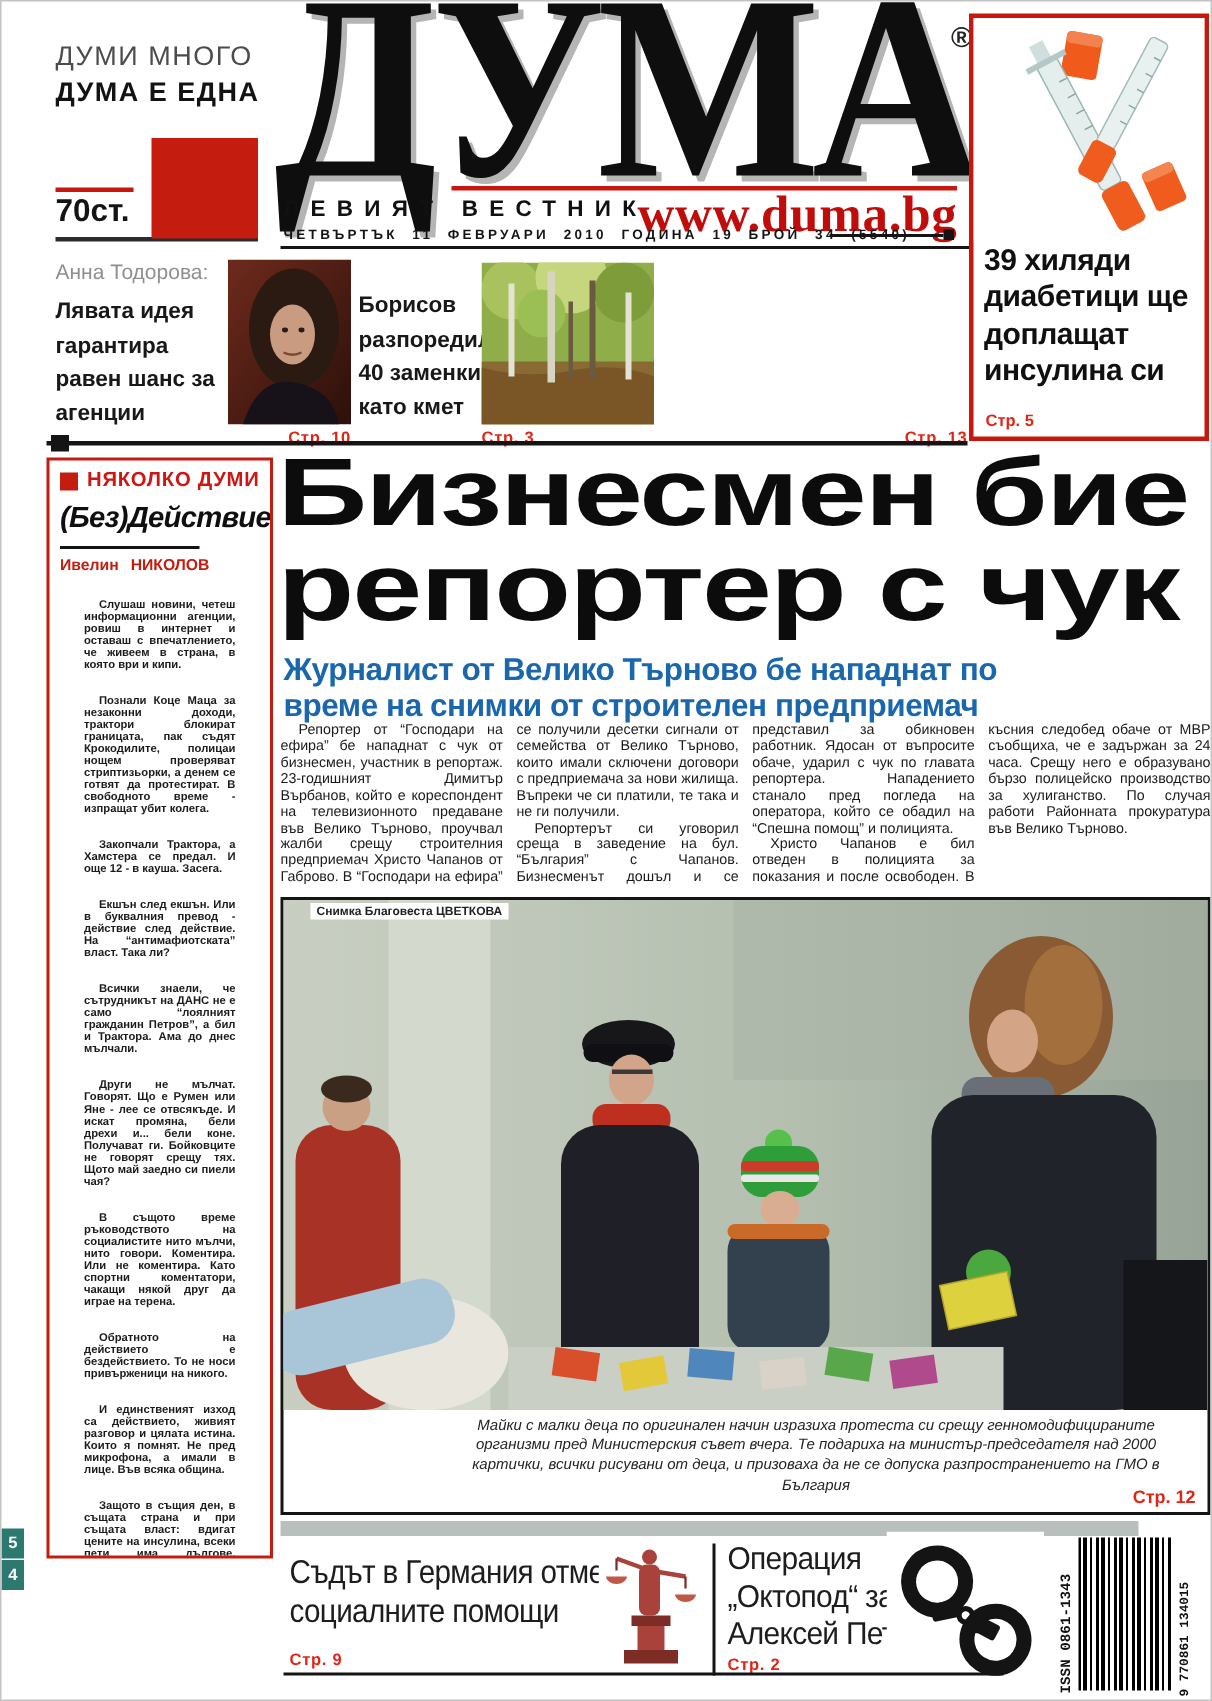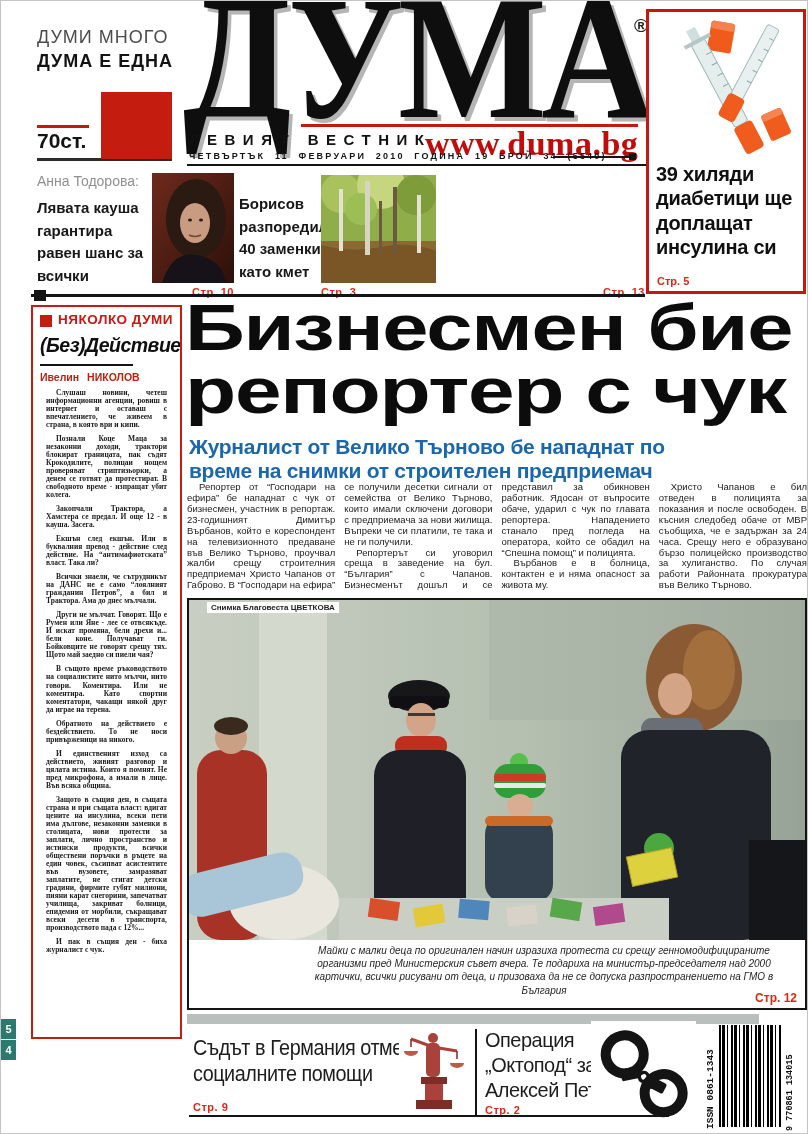--- a/index.html
+++ b/index.html
@@ -44,21 +44,21 @@
   
   .opinion{left:30px;top:304px;width:151px;height:734px;border:2px solid #c41d10;box-sizing:border-box;
            background:#fff;padding:6px 7px;overflow:hidden;}
   .op-head{display:flex;}
   .op-sq{width:12px;height:12px;background:#c41d10;margin-top:2px;}
   .op-rubric{flex:1;text-align:right;font-size:13.5px;font-weight:bold;line-height:1.02;color:#cc1712;letter-spacing:.5px;}
   .op-title{margin-top:7px;font-size:19.5px;font-weight:bold;font-style:italic;color:#0f0f0f;letter-spacing:-.5px;}
   .op-hr{width:70%;height:2px;background:#141414;margin:7px 0 5px 0;}
   .op-author{font-size:10.5px;font-weight:bold;color:#c41d10;word-spacing:5px;}
   .op-body{margin-top:6px;font-size:7.5px;font-weight:bold;line-height:1.07;text-align:justify;color:#1b1b1b;}
-  .op-body p{margin:6px;text-indent:10px;font-family:Liberation Serif, serif;}
+  .op-body p{margin:16px;text-indent:10px;}
 
   
   .hl{left:184px;top:296px;line-height:.99;}
   .hl div{font-size:64px;font-weight:bold;letter-spacing:-1px;color:#0c0c0c;white-space:nowrap;
           transform-origin:left top;}
   .hl .h1{transform:scaleX(1.30);}
   .hl .h2{transform:scaleX(1.31);}
   .subhead{left:188px;top:434px;width:505px;font-size:21px;font-weight:bold;line-height:1.12;
            letter-spacing:-.3px;color:#1a67ae;}
   .story{left:186px;top:481px;width:620px;height:114px;column-count:4;column-gap:9px;
@@ -141,21 +141,21 @@
       <g transform="rotate(-24 128 112)">
         <rect x="116" y="98" width="22" height="28" rx="3" fill="#ef5c1d"></rect>
         <rect x="116" y="98" width="22" height="7" rx="3" fill="#f4854f"></rect>
       </g>
     </svg>
     <div class="title">39 хиляди диабетици ще доплащат инсулина си</div>
     <div class="pg">Стр. 5</div>
   </div>
 
   <div class="abs kicker">Анна Тодорова:</div>
-  <div class="abs t-anna">Лявата кауша гарантира равен шанс за всички</div>
+  <div class="abs t-anna">Лявата идея гарантира равен шанс за агенции</div>
   <svg class="abs ph-anna ph" viewBox="0 0 82 110" preserveAspectRatio="none">
     <defs>
         <linearGradient id="pbg" x1="0" y1="0" x2="1" y2="1">
       <stop offset="0" stop-color="#6e2a1c"></stop>
           <stop offset="1" stop-color="#2c100a"></stop>
         </linearGradient>
       </defs>
     <rect width="82" height="110" fill="url(#pbg)"></rect>
     <ellipse cx="44" cy="46" rx="30" ry="40" fill="#2a1a12"></ellipse>
     <ellipse cx="43" cy="50" rx="15" ry="20" fill="#c99c82"></ellipse>
@@ -212,21 +212,20 @@
   </div>
 
   <div class="abs hl">
     <div class="h1">Бизнесмен бие</div>
     <div class="h2">репортер с чук</div>
   </div>
   <div class="abs subhead">Журналист от Велико Търново бе нападнат по време на снимки от строителен предприемач</div>
   <div class="abs story">
     <p>Репортер от “Господари на ефира” бе нападнат с чук от бизнесмен, участник в репортаж. 23-годишният Димитър Върбанов, който е кореспондент на телевизионното предаване във Велико Търново, проучвал жалби срещу строителния предприемач Христо Чапанов от Габрово. В “Господари на ефира” се получили десетки сигнали от семейства от Велико Търново, които имали сключени договори с предприемача за нови жилища. Въпреки че си платили, те така и не ги получили.</p>
     <p>Репортерът си уговорил среща в заведение на бул. “България” с Чапанов. Бизнесменът дошъл и се представил за обикновен работник. Ядосан от въпросите обаче, ударил с чук по главата репортера. Нападението станало пред погледа на оператора, който се обадил на “Спешна помощ” и полицията.</p>
-    <p>Върбанов е в болница, контактен е и няма опасност за живота му.</p>
     <p>Христо Чапанов е бил отведен в полицията за показания и после освободен. В късния следобед обаче от МВР съобщиха, че е задържан за 24 часа. Срещу него е образувано бързо полицейско производство за хулиганство. По случая работи Районната прокуратура във Велико Търново.</p>
   </div>
 
   <div class="abs photobox">
     <svg class="ph" width="616" height="340" viewBox="0 0 616 340" preserveAspectRatio="none">
       <defs>
           <linearGradient id="wall" x1="0" y1="0" x2="1" y2="0">
         <stop offset="0" stop-color="#c8cfc2"></stop>
             <stop offset=".55" stop-color="#b4bfb0"></stop>
             <stop offset="1" stop-color="#96a396"></stop>

